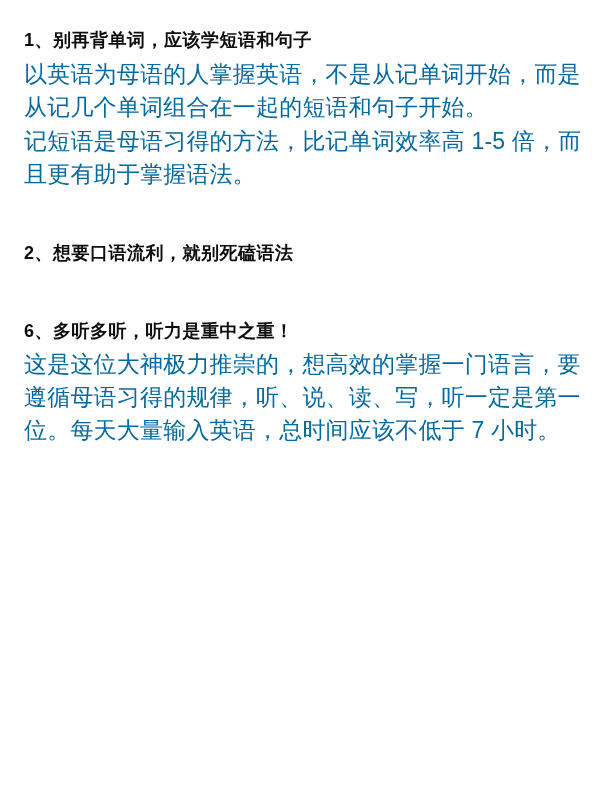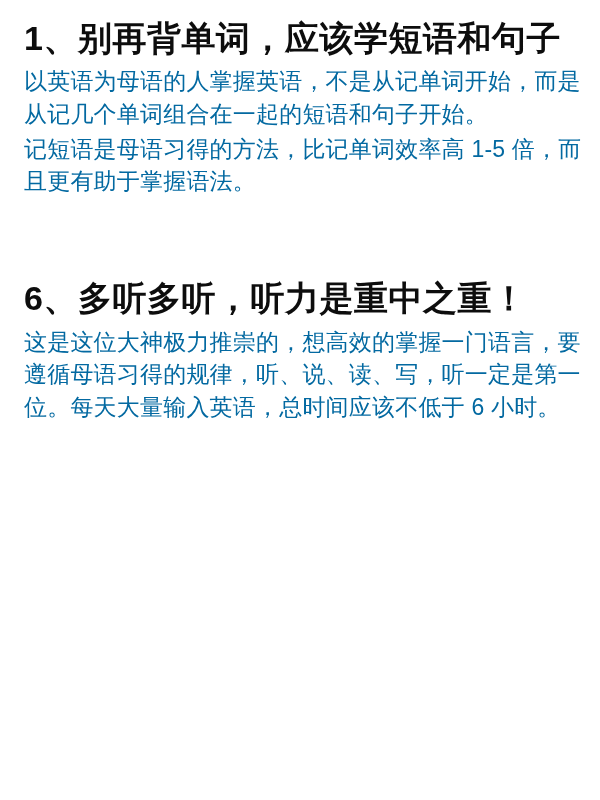--- a/index.html
+++ b/index.html
@@ -18,26 +18,26 @@
     width: 600px;
     height: 800px;
     box-sizing: border-box;
     padding: 14px 18px 0 24px;
     background: #ffffff;
   }
   .section {
     margin-bottom: 14px;
   }
   .section-heading {
-    font-size: 34px;
+    font-size: 18px;
     font-weight: bold;
     line-height: 1.22;
     letter-spacing: 0.5px;
     color: #0d0d0d;
-    margin: 4px 0 6px 0;
+    margin: 16px 0 6px 0;
     white-space: pre-wrap;
   }
   .para {
     font-size: 23px;
     line-height: 1.42;
     letter-spacing: 0.2px;
     color: #0369a1;
     margin: 0 0 2px 0;
     white-space: pre-wrap;
     word-break: break-all;
@@ -52,22 +52,23 @@
 
   <div class="section">
     <h2 class="section-heading">1、别再背单词，应该学短语和句子</h2>
     <p class="para">以英语为母语的人掌握英语，不是从记单词开始，而是从记几个单词组合在一起的短语和句子开始。</p>
     <p class="para">记短语是母语习得的方法，比记单词效率高 1-5 倍，而且更有助于掌握语法。</p>
   </div>
 
   <div class="gap-md"></div>
 
   <div class="section">
+    <h2 class="section-heading">2、想要口语流利，就别死磕语法</h2>
   </div>
 
   <div class="gap-lg"></div>
 
   <div class="section">
     <h2 class="section-heading">6、多听多听，听力是重中之重！</h2>
-    <p class="para">这是这位大神极力推崇的，想高效的掌握一门语言，要遵循母语习得的规律，听、说、读、写，听一定是第一位。每天大量输入英语，总时间应该不低于 6 小时。</p>
+    <p class="para">这是这位大神极力推崇的，想高效的掌握一门语言，要遵循母语习得的规律，听、说、读、写，听一定是第一位。每天大量输入英语，总时间应该不低于 7 小时。</p>
   </div>
 
 </div>
 
 </body></html>

